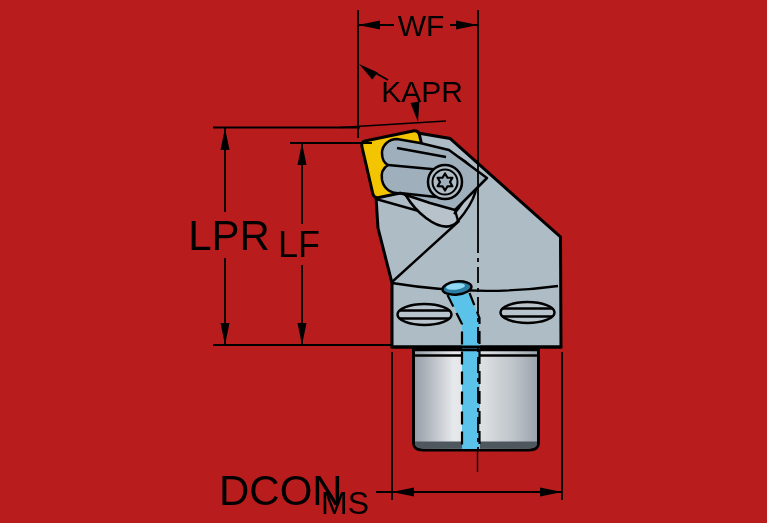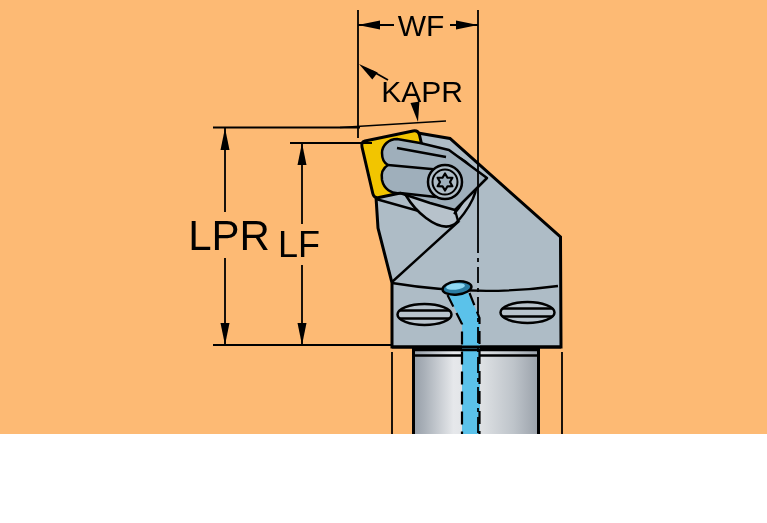--- a/index.html
+++ b/index.html
@@ -1,16 +1,16 @@
 <!DOCTYPE html>
 <html><head>
 <meta charset="utf-8">
 <style>
   html,body{margin:0;padding:0;background:#fff;}
-  .canvas{position:relative;width:767px;height:434px;background:#fdba74;overflow:hidden;
+  .canvas{position:relative;width:767px;height:523px;background:#b91c1c;overflow:hidden;
           font-family:"Liberation Sans", sans-serif;}
   svg{display:block}
   text{font-family:"Liberation Sans", sans-serif;fill:#000;}
   .lbl-wf{font-size:30px;}
   .lbl-kapr{font-size:30px;}
   .lbl-lpr{font-size:42px;}
   .lbl-lf{font-size:36px;}
   .lbl-dcon{font-size:42px;}
   .lbl-dcon-sub{font-size:32px;}
   .thin{stroke:#000;stroke-width:1.8;fill:none;}

